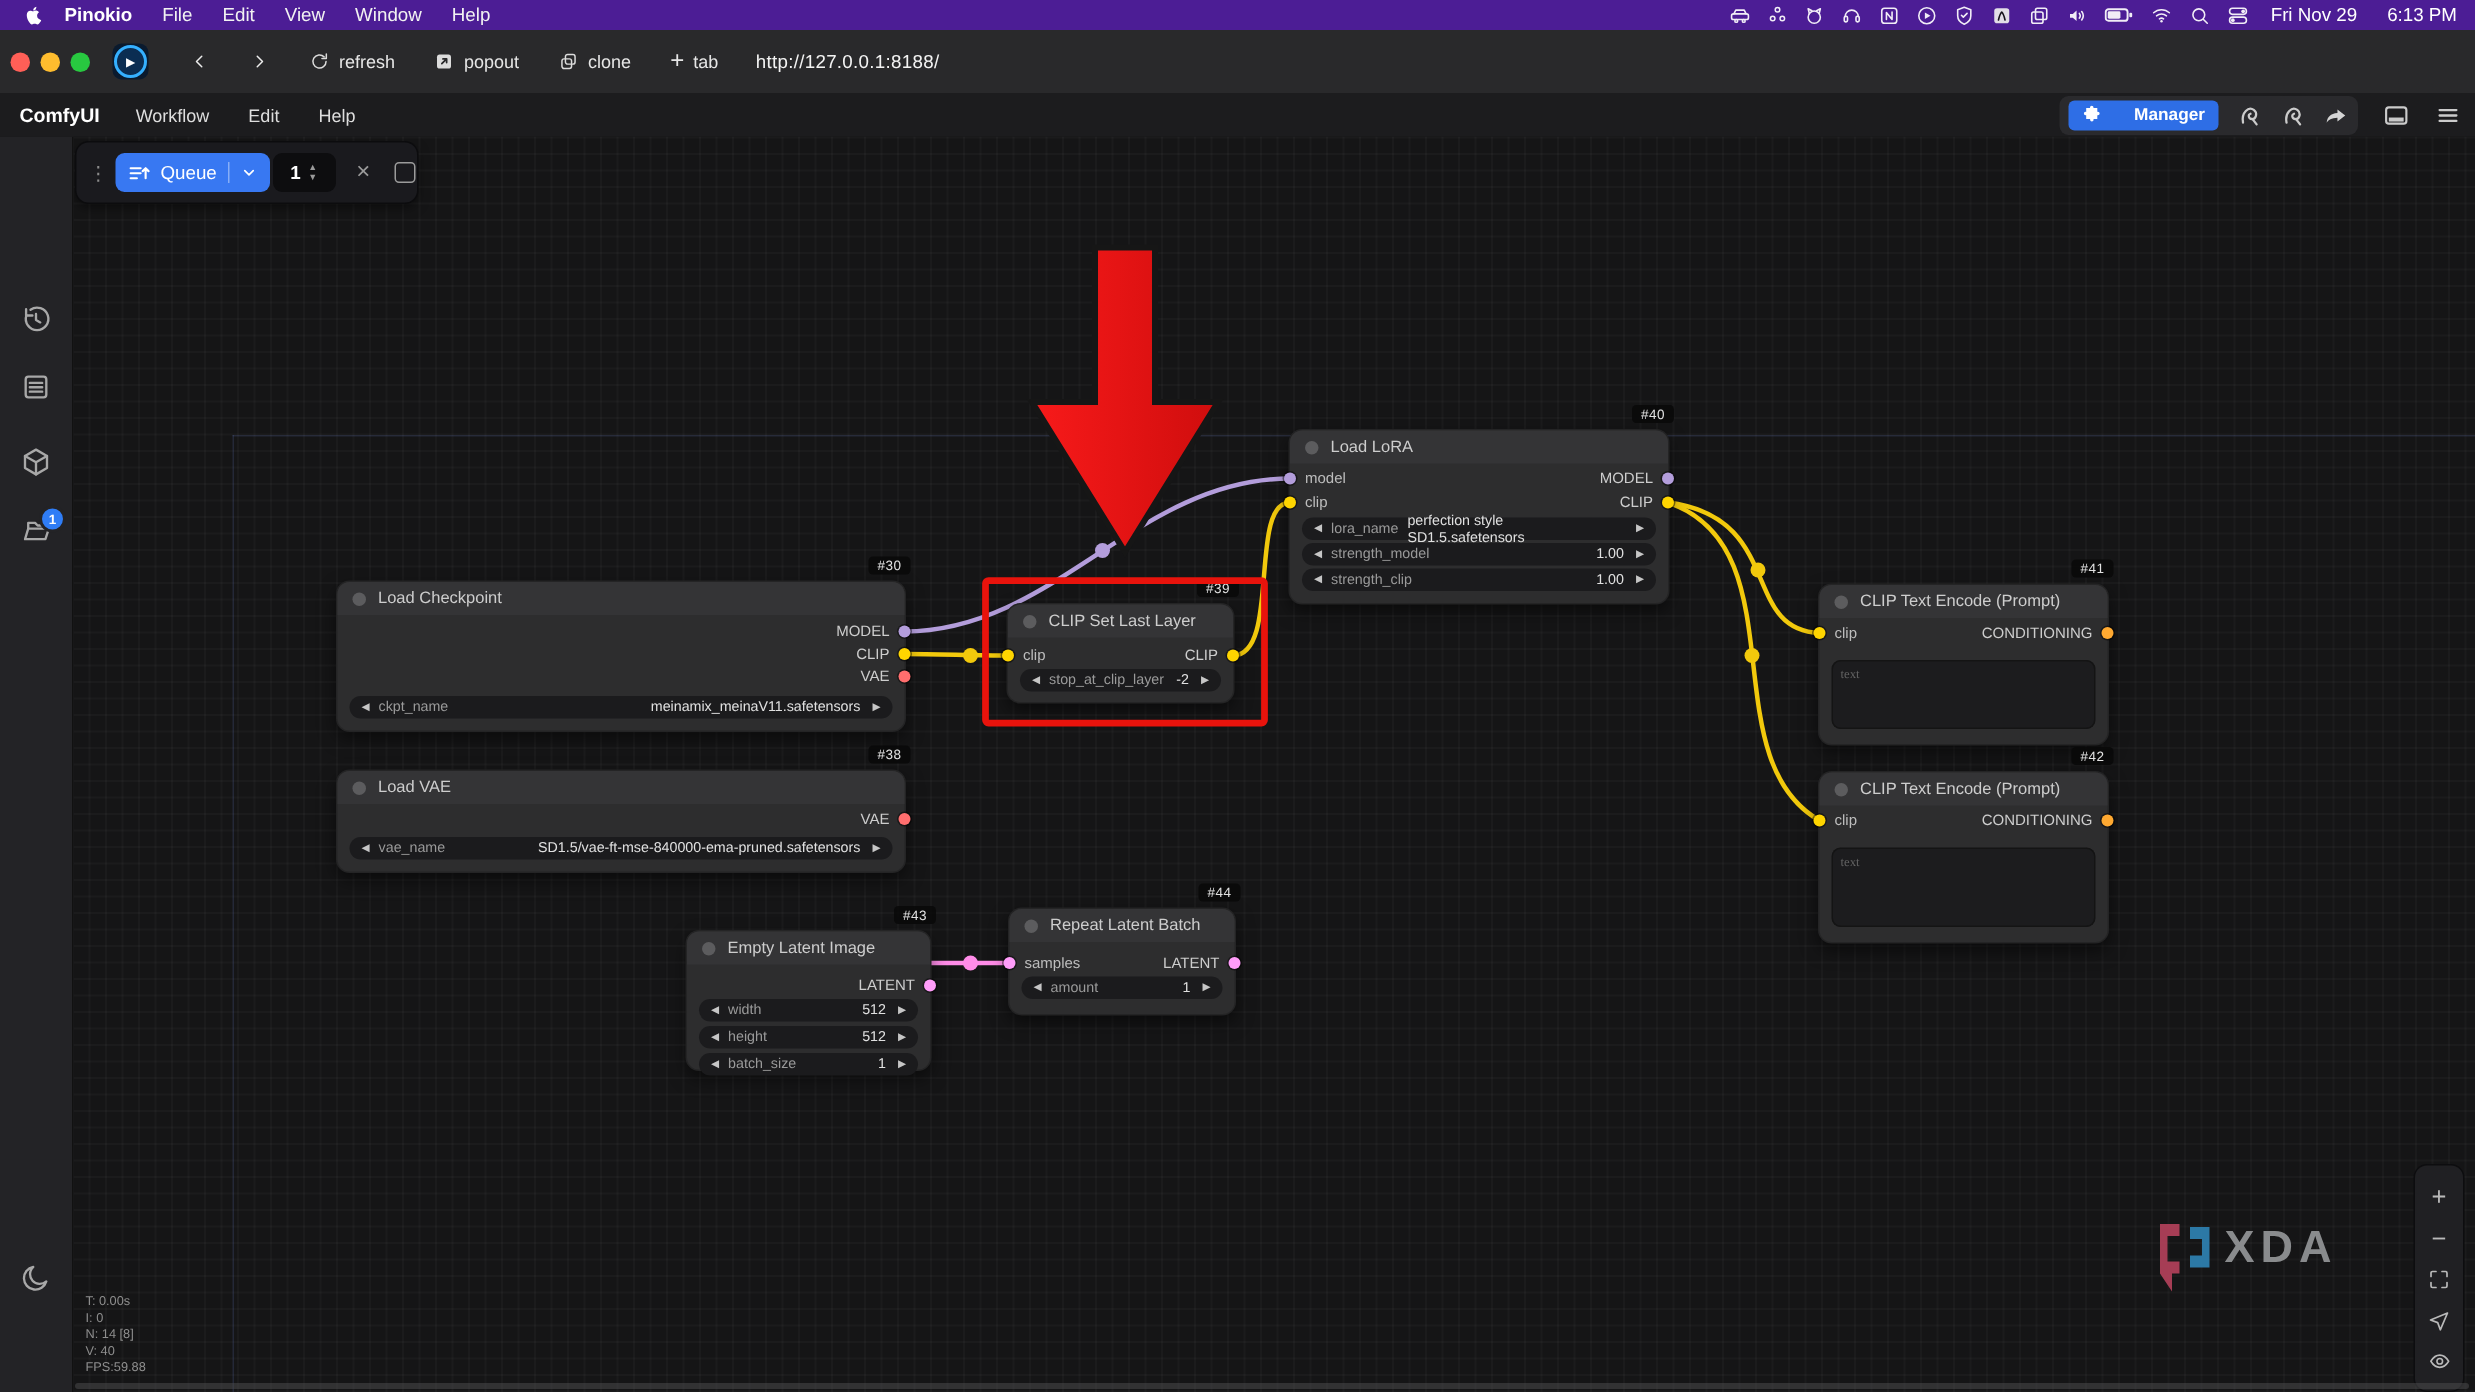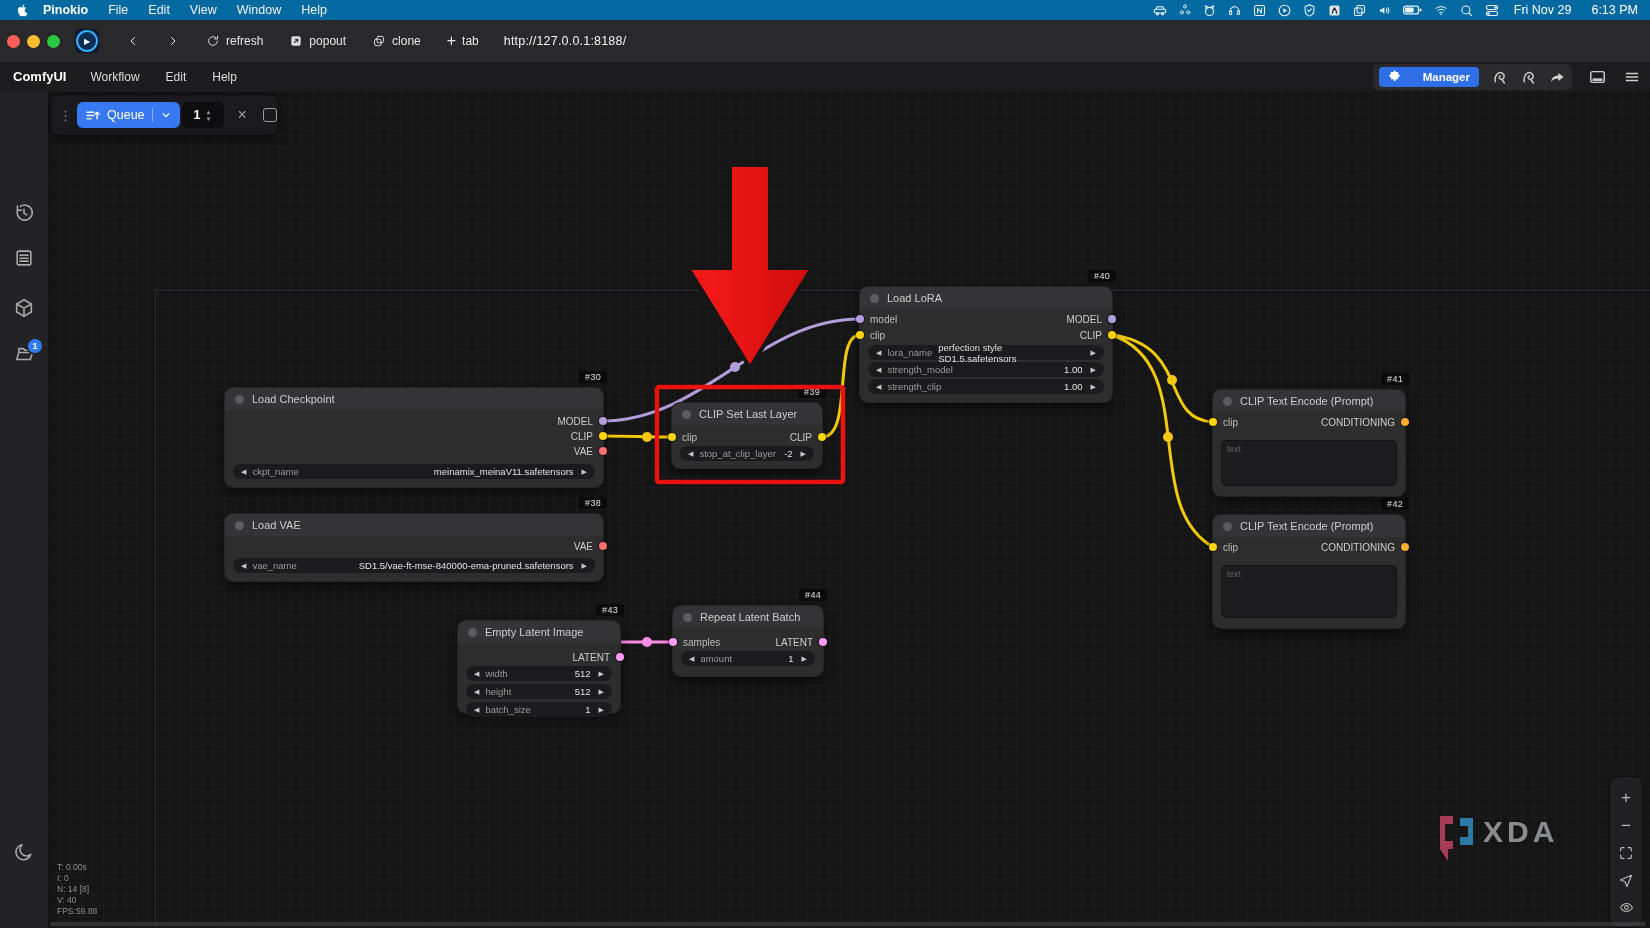--- a/index.html
+++ b/index.html
@@ -1,20 +1,20 @@
 <!DOCTYPE html>
 <html><head>
 <meta charset="utf-8">
 <style>
   html,body{margin:0;padding:0;background:#000;}
   #root{position:relative;width:1650px;height:928px;overflow:hidden;background:#141415;
         font-family:"Liberation Sans",sans-serif;-webkit-font-smoothing:antialiased;}
   svg{display:block}
   
-  .macbar{position:absolute;left:0;top:0;width:100%;height:20px;background:#0369a1;color:#fff;
+  .macbar{position:absolute;left:0;top:0;width:100%;height:20px;background:#4c1d95;color:#fff;
           display:flex;align-items:center;font-size:12.5px;z-index:50;}
   .macbar .apple{margin:0 14px 0 16px;display:flex;align-items:center;}
   .mb-app{font-weight:bold;margin-right:20px;}
   .mb-item{margin-right:20px;color:#f2f2f2;}
   .mb-right{margin-left:auto;display:flex;align-items:center;gap:10px;padding-right:12px;}
   .mi{display:flex;align-items:center;opacity:.92}
   .mi svg{stroke:#fff;fill:none;stroke-width:1.7;stroke-linecap:round;stroke-linejoin:round;}
   .mb-clock{display:flex;gap:20px;font-size:12.5px;color:#fff;margin-left:4px;}
   
   .browser{position:absolute;left:0;top:20px;width:100%;height:42px;background:#29292b;color:#e6e6e6;
@@ -76,21 +76,21 @@
   .pdot{width:8px;height:8px;border-radius:50%;box-shadow:0 0 0 1px rgba(0,0,0,.45);flex:0 0 auto;}
   .c-MODEL{background:#B39DDB}.c-CLIP{background:#FFD500}.c-VAE{background:#FF6E6E}
   .c-LATENT{background:#FF9CF9}.c-CONDITIONING{background:#FFA931}
   .widget{position:absolute;left:8px;right:8px;height:15px;background:#1b1b1d;border-radius:8px;
           display:flex;align-items:center;gap:6px;padding:0 8px;font-size:9.5px;}
   .warr{color:#c6c6c6;font-size:7px;line-height:7px;}
   .wname{color:#9a9a9a;}
   .wval{margin-left:auto;color:#e0e0e0;margin-right:2px;}
   .ntext{position:absolute;left:8px;right:8px;background:#1c1c1e;border-radius:6px;
          box-shadow:inset 0 0 0 1px #141414;color:#636363;
-         font-family:Liberation Sans, sans-serif;font-size:8.5px;padding:4px 6px;}
+         font-family:Liberation Serif, serif;font-size:8.5px;padding:4px 6px;}
   
   .qpanel{position:absolute;left:3px;top:4px;width:227px;height:40px;background:#1a1a1e;
           border-radius:8px;display:flex;align-items:center;z-index:6;
           box-shadow:0 0 0 1px #0c0c0e,0 3px 8px rgba(0,0,0,.5);}
   .qhandle{color:#8b8b8b;font-size:13px;margin:0 5px 0 8px;}
   .qbtn{height:26px;background:#3878f2;border-radius:6px;display:flex;align-items:center;
         color:#fff;font-size:12.5px;padding:0 8px;gap:7px;}
   .qbtn svg{stroke:#fff;fill:none;stroke-width:1.7;stroke-linecap:round;stroke-linejoin:round}
   .qsep{width:1px;height:14px;background:rgba(255,255,255,.4);}
   .qnum{height:26px;width:42px;margin-left:2px;background:#0d0d0f;border-radius:6px;display:flex;

